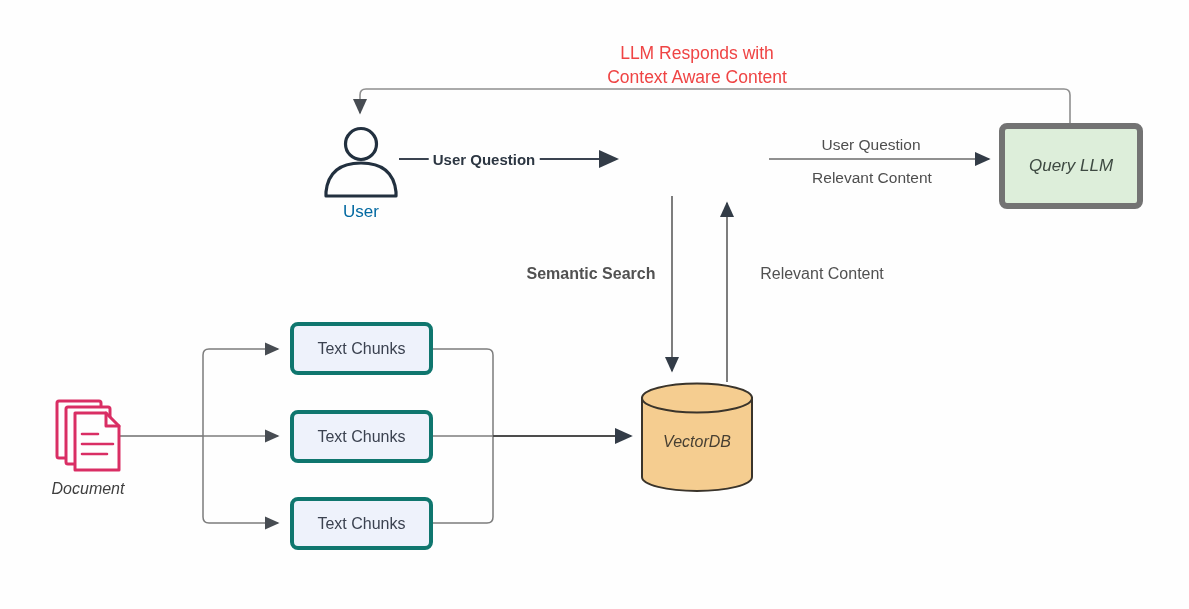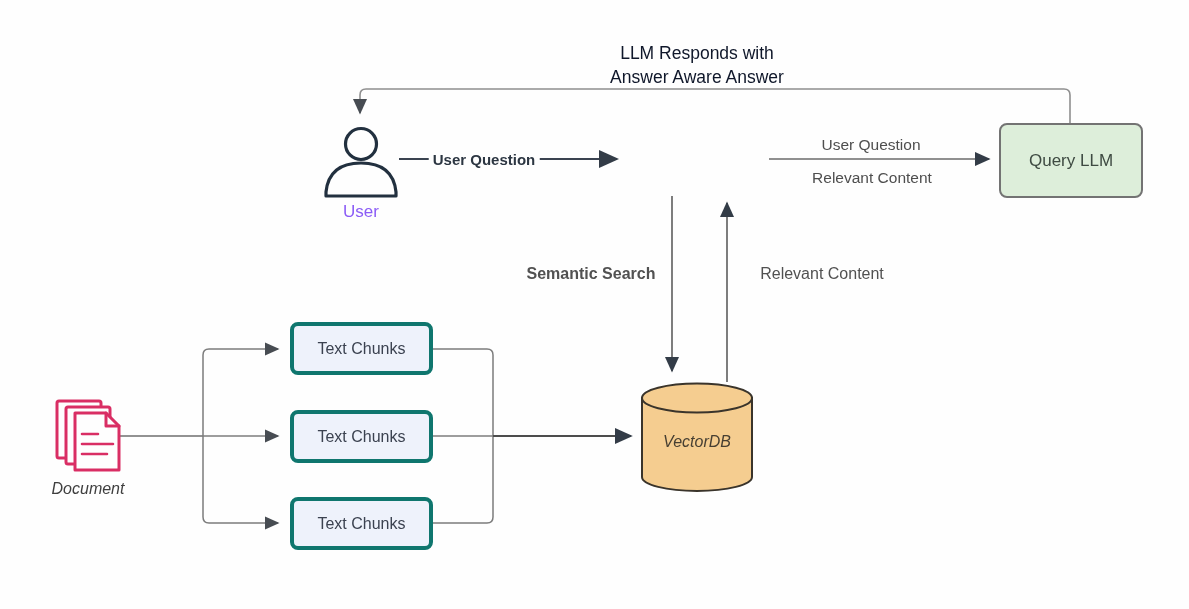--- a/index.html
+++ b/index.html
@@ -11,38 +11,38 @@
   .node{
     position:absolute;z-index:2;display:flex;align-items:center;justify-content:center;
     text-align:center;border-radius:8px;box-sizing:border-box;
   }
   .ctx-retriever{
     left:627px;top:124px;width:141px;height:70px;
     background:#fcedca;border:2px solid #56534a;color:#3d4043;
     font-size:16px;line-height:1.3;
   }
   .query-llm{
-    left:999px;top:123px;width:144px;height:75px;
-    background:#ddeeda;border:2px solid #737373;color:#3e4a42;font-size:17px;
+    left:999px;top:123px;width:144px;height:86px;
+    background:#ddeeda;border:6px solid #737373;color:#3e4a42;font-size:17px;font-style:italic;
   }
   .text-chunk{
     left:290px;width:143px;height:53px;
     background:#eef2fb;border:4px solid #0f766e;color:#3b4250;font-size:16px;
   }
   .tc1{top:322px;} .tc2{top:410px;} .tc3{top:497px;}
   .lbl{
     position:absolute;z-index:3;transform:translate(-50%,-50%);
     white-space:nowrap;color:#4e4e4e;font-size:16px;
   }
-  .title-line{font-size:17.5px;color:#0f172a;}
+  .title-line{font-size:17.5px;color:#ef4444;}
   .edge-bold{
     font-weight:bold;font-size:15px;color:#2c3642;background:#fefefe;padding:0 4px;
   }
   .edge-lbl{font-size:15.5px;color:#4e4e4e;}
-  .user-lbl{font-size:17px;color:#8b5cf6;}
+  .user-lbl{font-size:17px;color:#0369a1;}
   .doc-lbl{font-size:16px;color:#3f3f3f;font-style:italic;}
   .vdb-lbl{font-size:16px;color:#473f32;z-index:3;font-style:italic;}
   .watermark{
     position:absolute;right:16px;bottom:12px;z-index:4;
     font-size:21px;font-weight:bold;color:#ffffff;
     text-shadow:1.5px 1.5px 1px #a2a2a2, -0.5px -0.5px 0 #e8e8e8;
   }
 </style>
 </head>
 <body>
@@ -94,21 +94,21 @@
       <path d="M 82 434 L 98 434 M 82 444 L 113 444 M 82 454 L 107 454" fill="none" stroke-width="2.6"></path>
     </g>
 
     <g>
       <path d="M 642 398 L 642 477 A 55 14 0 0 0 752 477 L 752 398 Z" fill="#f5cd90" stroke="#3a342b" stroke-width="2"></path>
       <ellipse cx="697" cy="398" rx="55" ry="14.5" fill="#f5cd90" stroke="#3a342b" stroke-width="2"></ellipse>
     </g>
   </svg>
 
   <div class="lbl title-line" style="left:697px;top:53px;">LLM Responds with</div>
-  <div class="lbl title-line" style="left:697px;top:77px;">Answer Aware Answer</div>
+  <div class="lbl title-line" style="left:697px;top:77px;">Context Aware Content</div>
 
 
   <div class="node query-llm">
     <span>Query LLM</span>
   </div>
 
   <div class="node text-chunk tc1">
     <span>Text Chunks</span>
   </div>
   <div class="node text-chunk tc2">

